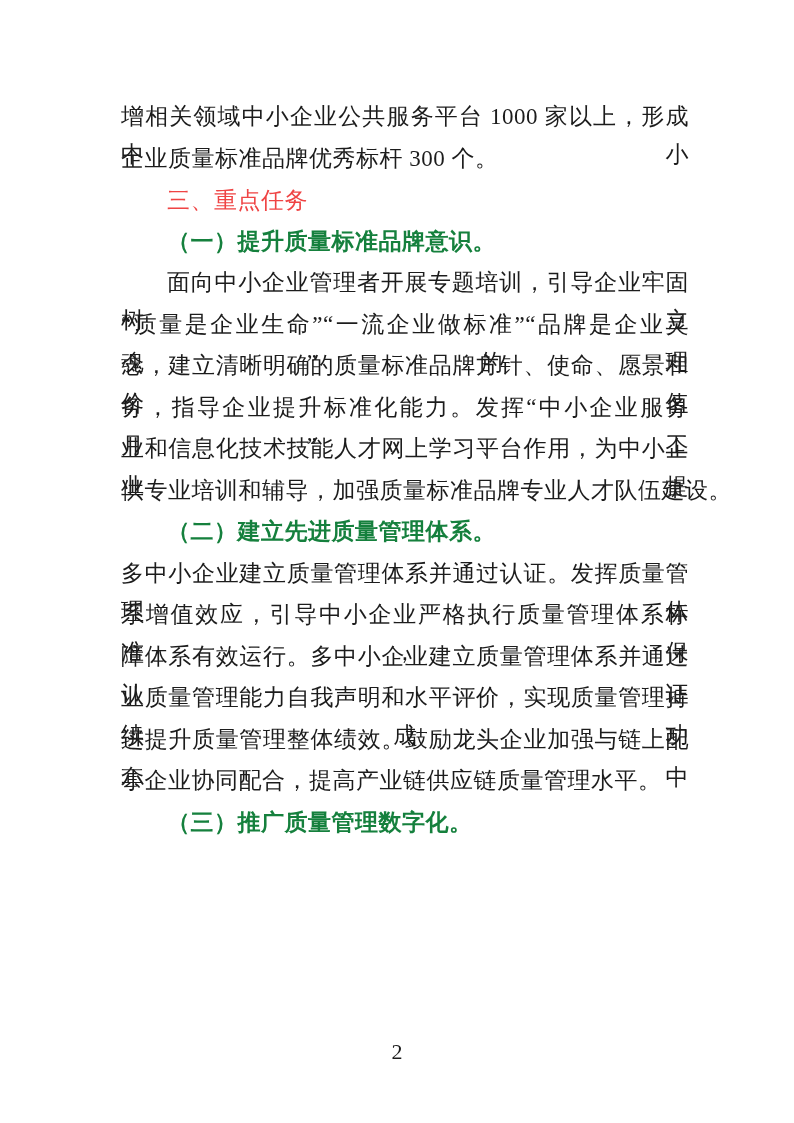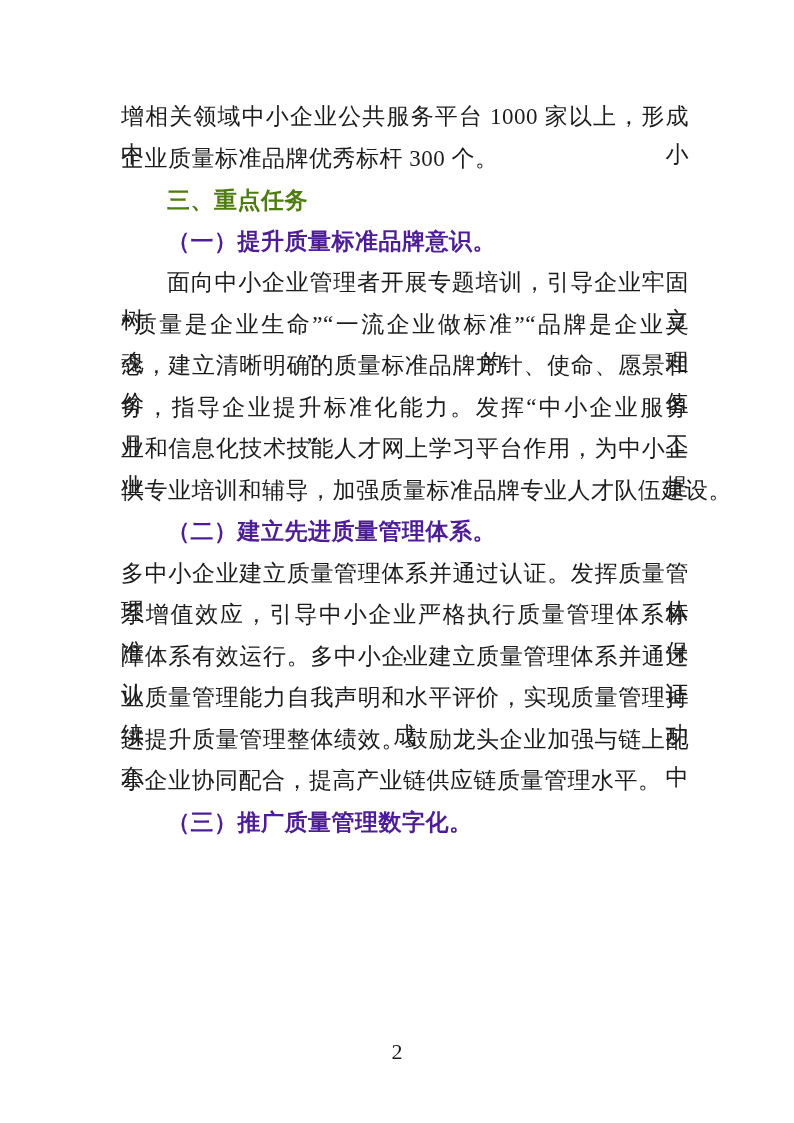--- a/index.html
+++ b/index.html
@@ -34,27 +34,27 @@
   }
   .line.fill {
     white-space: normal;
     text-align-last: justify;
   }
   .indent {
     text-indent: 2em;
   }
   .heading-black {
     font-family: "Liberation Sans", "DejaVu Sans", sans-serif;
-    font-weight: 700;
-    color: #4d7c0f;
+    font-weight: 400;
+    color: #ef4444;
   }
   .heading-kai {
     font-family: "Liberation Serif", "DejaVu Serif", serif;
     font-weight: 700;
-    color: #4c1d95;
+    color: #15803d;
   }
   .page-number {
     position: absolute;
     top: 1031px;
     left: 0;
     width: 100%;
     height: 41.5px;
     line-height: 41.5px;
     text-align: center;
     font-family: "Liberation Serif", "DejaVu Serif", serif;

